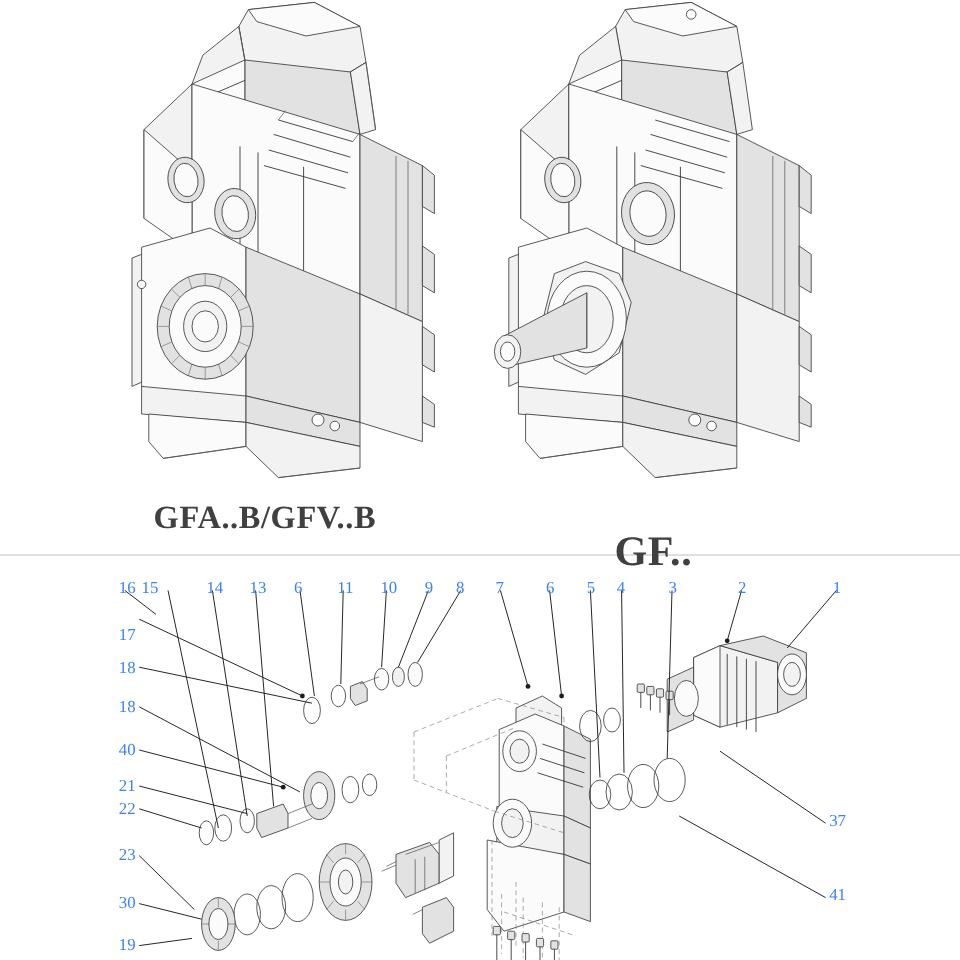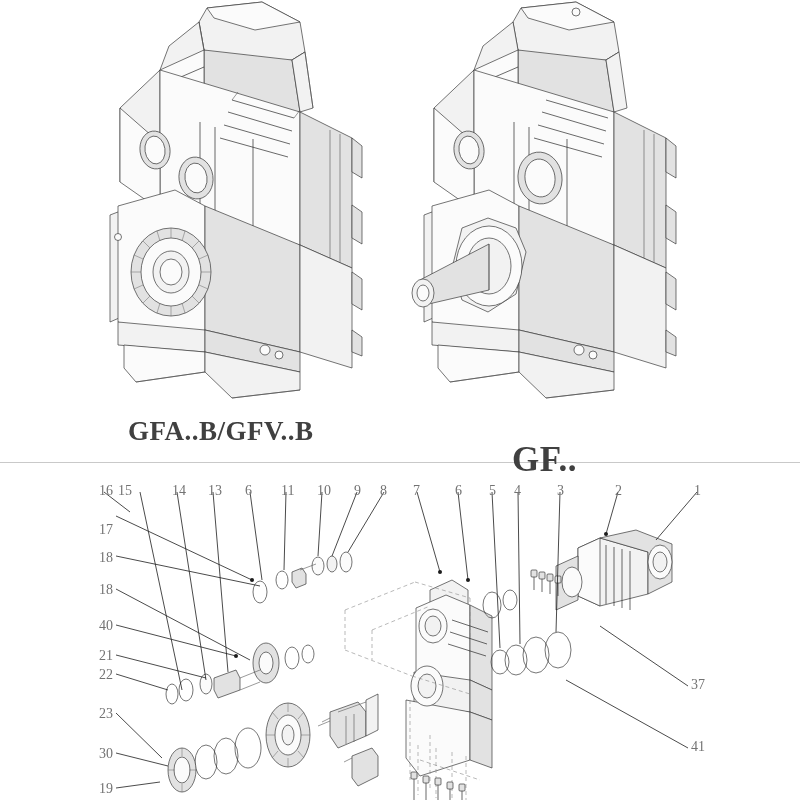--- a/index.html
+++ b/index.html
@@ -46,21 +46,21 @@
   }
   .caption.c2 {
     left: 512px;
     top: 440px;
     font-size: 35px;
   }
   .num {
     position: absolute;
     font-family: "Liberation Serif", serif;
     font-size: 14px;
-    color: #737373;
+    color: #3b82f6;
     white-space: nowrap;
   }
   svg.draw {
     position: absolute;
     left: 0; top: 0;
     width: 800px;
     height: 800px;
     pointer-events: none;
   }
   .hl { stroke: #2a2a2a; stroke-width: 0.7; fill: none; }

